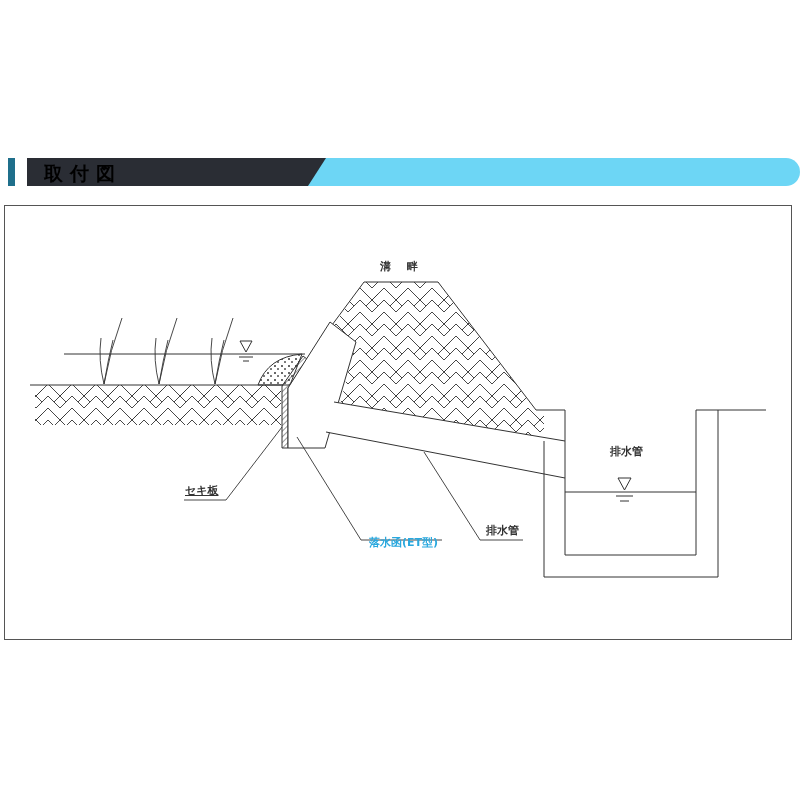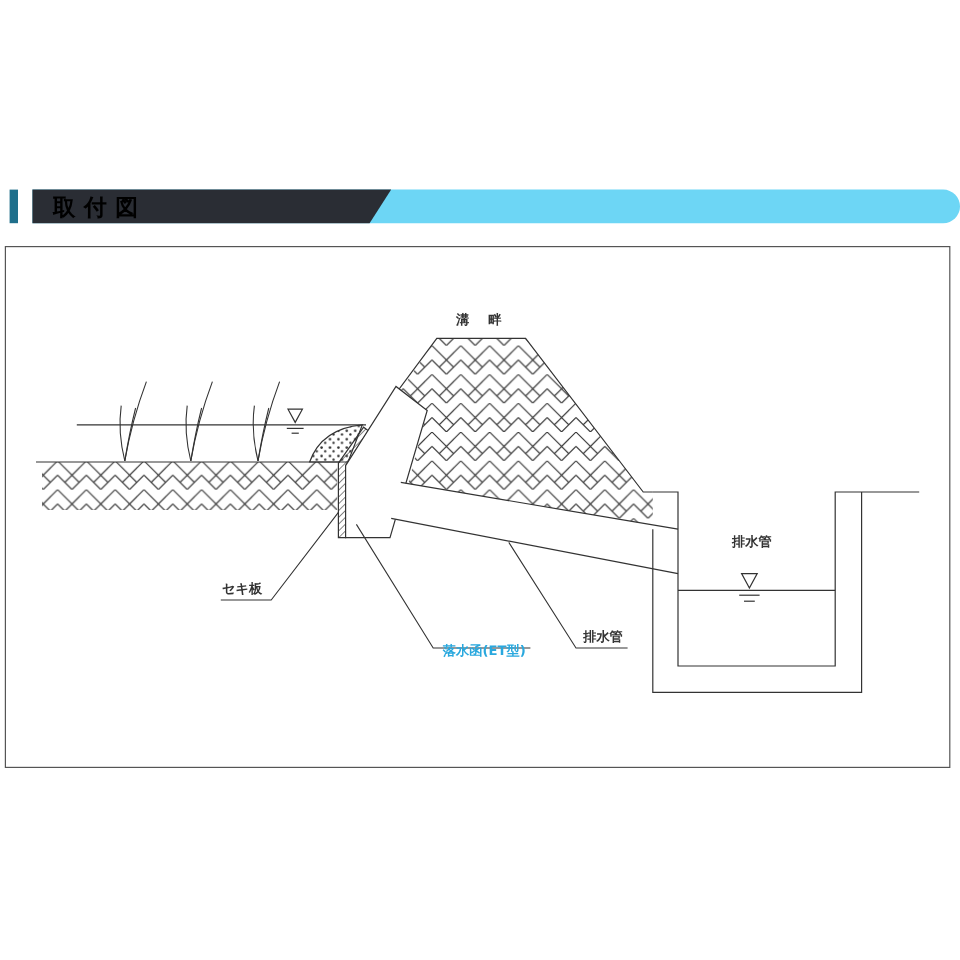--- a/index.html
+++ b/index.html
@@ -99,16 +99,16 @@
   </g>
 
   <g stroke-width="0.9">
     <path d="M 282 427 L 226 500 L 184 500"></path>
     <path d="M 297 437 L 361 540 L 442 540"></path>
     <path d="M 424 452 L 480 540 L 523 540"></path>
   </g>
 </svg>
 
 <div class="lbl" style="left:380px; top:260px; letter-spacing:6px;">溝 畔</div>
-<div class="lbl" style="left:185px; top:484px;">セキ板</div>
+<div class="lbl" style="left:185px; top:484px;text-decoration:underline;">セキ板</div>
 <div class="lbl accent" style="left:369px; top:536px;">落水函(ET型)</div>
 <div class="lbl" style="left:486px; top:524px;">排水管</div>
 <div class="lbl" style="left:610px; top:445px;">排水管</div>
 
 </body></html>

